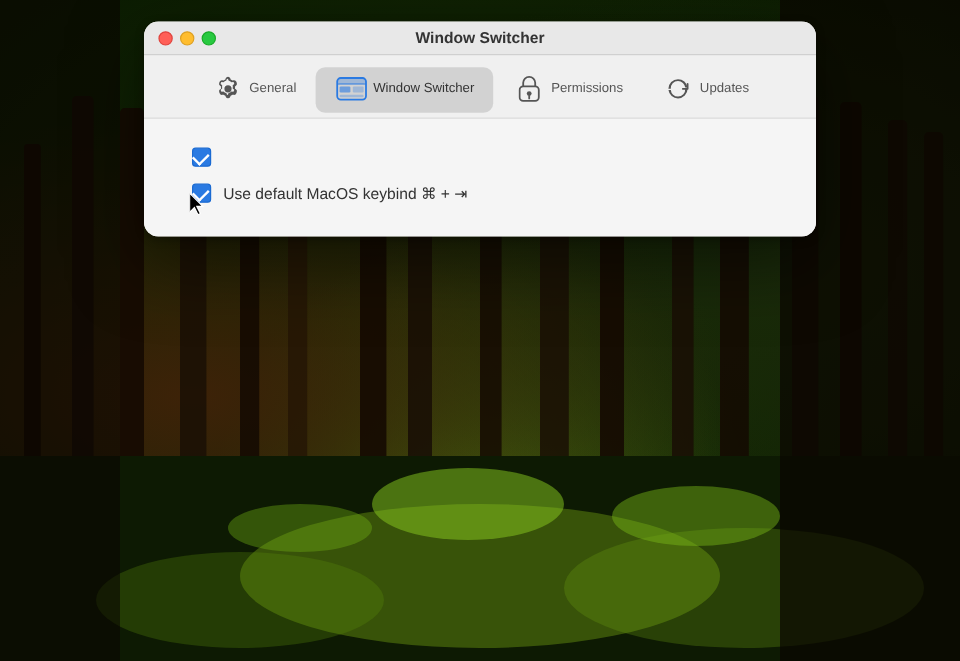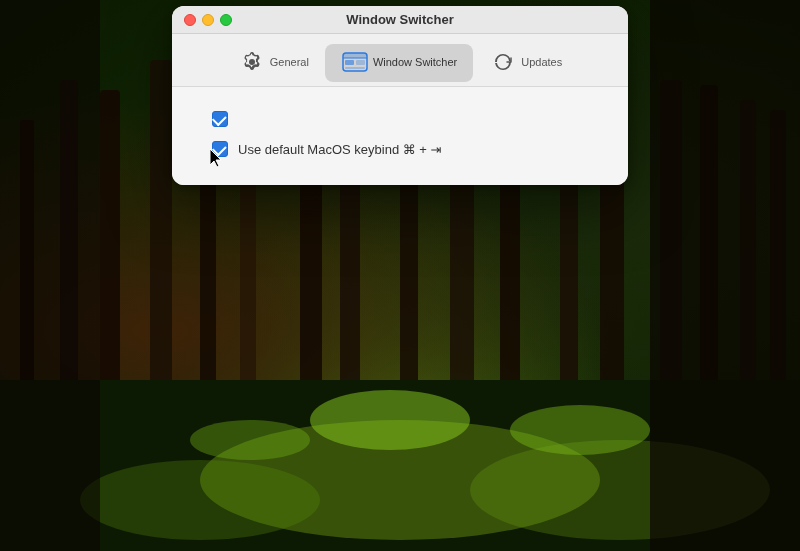--- a/index.html
+++ b/index.html
@@ -27,24 +27,24 @@
     
     .trees {
       position: absolute;
       inset: 0;
       overflow: hidden;
     }
 
     
     .window {
       position: absolute;
-      top: 6px;
+      top: 18px;
       left: 50%;
       transform: translateX(-50%);
-      width: 456px;
+      width: 560px;
       background: rgba(245, 245, 245, 0.97);
       border-radius: 12px;
       box-shadow: 0 20px 60px rgba(0,0,0,0.5), 0 2px 8px rgba(0,0,0,0.3);
       overflow: hidden;
     }
 
     
     .titlebar {
       height: 28px;
       background: #e8e8e8;
@@ -266,20 +266,31 @@
 
           <rect x="3" y="9" width="9" height="5" rx="1" fill="#2a7ae2" opacity="0.6"></rect>
           <rect x="14" y="9" width="9" height="5" rx="1" fill="#2a7ae2" opacity="0.3"></rect>
 
           <rect x="3" y="16" width="20" height="2" rx="1" fill="#2a7ae2" opacity="0.3"></rect>
         </svg>
       </div>
       <span class="toolbar-label">Window Switcher</span>
     </div>
 
+    <div class="toolbar-item">
+      <div class="toolbar-icon">
+        <svg width="18" height="22" viewBox="0 0 18 22">
+          <rect x="1" y="9" width="16" height="12" rx="3" fill="none" stroke="currentColor" stroke-width="1.5"></rect>
+          <path d="M4 9V6a5 5 0 0 1 10 0v3" fill="none" stroke="currentColor" stroke-width="1.5"></path>
+          <circle cx="9" cy="15" r="2" fill="currentColor"></circle>
+          <line x1="9" y1="17" x2="9" y2="19" stroke="currentColor" stroke-width="1.5" stroke-linecap="round"></line>
+        </svg>
+      </div>
+      <span class="toolbar-label">Permissions</span>
+    </div>
 
     <div class="toolbar-item">
       <div class="toolbar-icon">
         <svg width="22" height="22" viewBox="0 0 22 22">
           <path d="M19 11a8 8 0 0 1-8 8 8 8 0 0 1-7.94-7H5a6 6 0 0 0 6 5.5A6 6 0 0 0 17 11h2z" fill="currentColor"></path>
           <path d="M3 11a8 8 0 0 1 8-8 8 8 0 0 1 7.94 7H17a6 6 0 0 0-6-5.5A6 6 0 0 0 5 11H3z" fill="currentColor"></path>
           <polyline points="19,7 19,11 15,11" fill="none" stroke="currentColor" stroke-width="1.5" stroke-linecap="round" stroke-linejoin="round"></polyline>
         </svg>
       </div>
       <span class="toolbar-label">Updates</span>

